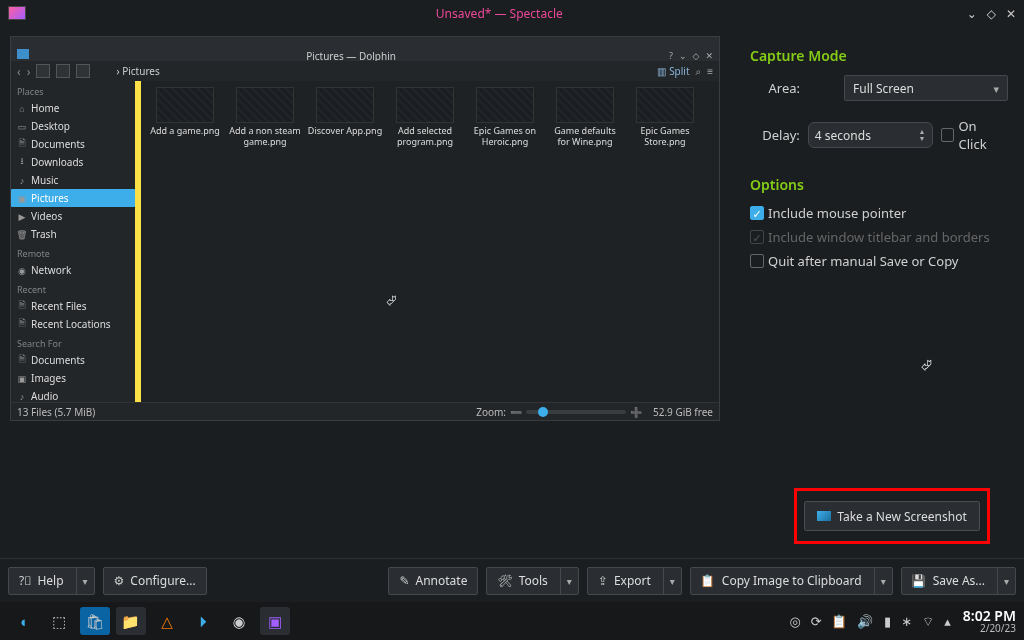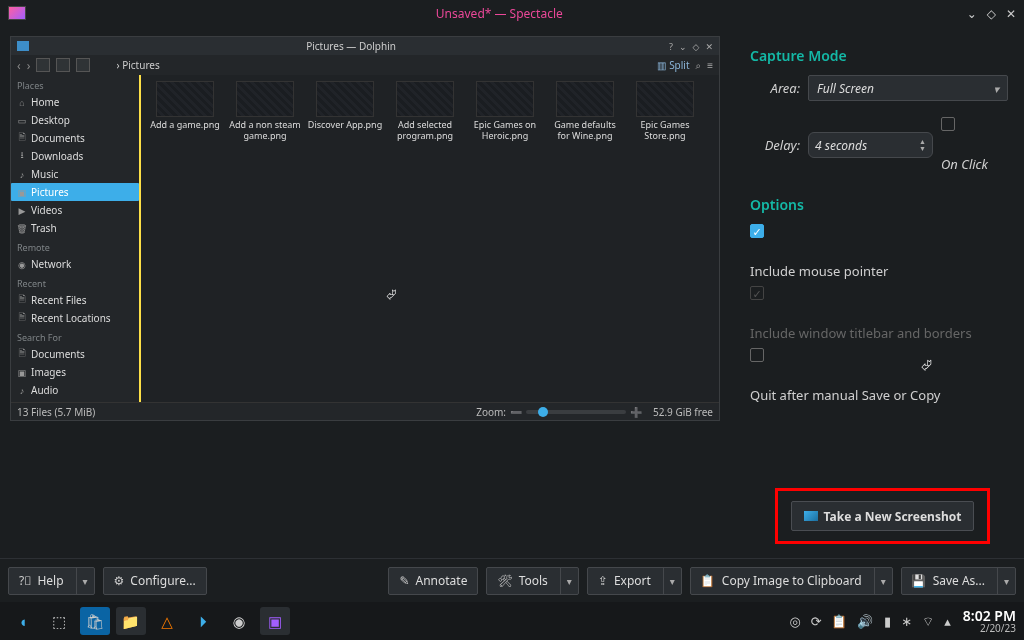--- a/index.html
+++ b/index.html
@@ -7,61 +7,61 @@
 .titlebar { height: 26px; display: flex; align-items: center; padding: 0 8px; background: #1b1e20; }
 .titlebar .app-icon { width: 18px; height: 14px; background: linear-gradient(135deg,#ff5fa2,#a25eff); border:1px solid #444; margin-right: 6px;}
 .titlebar .title { flex:1; text-align: center; font-size: 12px; color: #ec4899; }
 .titlebar .win-btns { display:flex; gap:10px; color:#ccc; font-size:12px; }
 .titlebar .win-btns span { cursor:default; }
 .app-body { display:flex; padding: 10px 10px 6px 10px; height: 530px; }
 .preview-pane { width: 710px; }
 .preview { border:1px solid #3a3d40; background:#232629; height: 385px; position:relative; }
 
 .dolphin { position:absolute; inset:0; font-size:10px; color:#ddd; display:flex; flex-direction:column; }
-.dolphin-titlebar{height:18px;display:flex;align-items:center;background:#2a2e32;padding:4px 6px;}
+.dolphin-titlebar{height:18px;display:flex;background:#2a2e32;padding:12px 6px;}
 .dolphin-titlebar .dicon{width:12px;height:10px;background:#3d8ec9;margin-right:4px;}
 .dolphin-titlebar .dtitle{flex:1;text-align:center;font-size:10px;color:#ccc;}
 .dolphin-titlebar .dwbtns{display:flex;gap:6px;color:#aaa;font-size:9px;}
 .dolphin-toolbar{height:20px;display:flex;align-items:center;gap:6px;padding:0 6px;background:#232629;}
 .dolphin-toolbar .navbtn{color:#888;font-size:12px;}
 .dolphin-toolbar .viewbtn{width:14px;height:14px;border:1px solid #555;background:#2f3336;}
 .dolphin-toolbar .crumb{flex:1;font-size:10px;color:#ccc;padding-left:20px;}
 .dolphin-toolbar .right{display:flex;gap:6px;align-items:center;color:#8ab4d8;font-size:10px;}
 .dolphin-toolbar .right .ico{color:#aaa;}
 .dolphin-main{flex:1;display:flex;min-height:0;}
-.dolphin-sidebar{width:130px;background:#232629;border-right:2px solid #fde047;overflow:hidden;font-size:10px;}
+.dolphin-sidebar{width:130px;background:#232629;border-right:6px solid #fde047;overflow:hidden;font-size:10px;}
 .sb-section{color:#7f8487;padding:4px 6px 1px;font-size:9px;}
 .sb-item{padding:2px 6px;display:flex;align-items:center;gap:4px;color:#ddd;white-space:nowrap;}
 .sb-item.selected{background:#3daee9;color:#fff;border-radius:1px;}
 .sb-item .si{width:10px;height:10px;display:inline-flex;align-items:center;justify-content:center;font-size:9px;color:#999;}
 .dolphin-files{flex:1;background:#1f2225;padding:6px;display:flex;flex-wrap:wrap;align-content:flex-start;gap:4px;position:relative;}
 .file{width:76px;display:flex;flex-direction:column;align-items:center;text-align:center;}
 .file .thumb{width:58px;height:36px;background:#14171a;border:1px solid #333;background-image:repeating-linear-gradient(45deg,#1a1d21,#1a1d21 3px,#202328 3px,#202328 6px);}
 .file .fname{font-size:9px;color:#ddd;margin-top:3px;line-height:1.2;word-break:break-word;height:22px;text-align:center;}
 .dolphin-status{height:18px;border-top:1px solid #333;display:flex;align-items:center;padding:0 6px;font-size:10px;color:#bbb;}
 .dolphin-status .zoom{margin-left:auto;display:flex;align-items:center;gap:4px;}
 .dolphin-status .ztrack{width:100px;height:4px;background:#3a3d40;border-radius:2px;position:relative;}
 .dolphin-status .zthumb{position:absolute;left:12%;top:-3px;width:10px;height:10px;border-radius:50%;background:#3daee9;}
 .dolphin-status .free{margin-left:10px;}
 .cursor{position:absolute;font-size:13px;color:#fff;}
 
 .settings { flex:1; padding: 10px 6px 0 30px; font-size: 13px; }
-.sect-title{font-weight:600;font-size:14px;color:#14b8a6;margin-bottom:10px;}
-.form-row{display:flex;align-items:center;gap:8px;margin-bottom:10px;font-style:italic;}
+.sect-title{font-weight:600;font-size:14px;color:#84cc16;margin-bottom:10px;}
+.form-row{display:flex;align-items:center;gap:8px;margin-bottom:10px;}
 .form-row .lbl{width:50px;text-align:right;color:#d0d0d0;}
-.select{flex:1;height:26px;background:#2a2e32;border:1px solid #45484c;color:#ddd;display:flex;align-items:center;padding:0 8px;justify-content:space-between;font-size:12px;border-radius:2px;}
+.select{flex:1;height:26px;background:#2a2e32;border:1px solid #45484c;color:#ddd;display:flex;align-items:center;padding:0 8px;justify-content:space-between;font-size:12px;border-radius:2px;margin-left:36px;}
 .select .chev{color:#aaa;font-size:11px;}
 .spin{width:125px;height:26px;background:#2a2e32;border:1px solid #45484c;display:flex;align-items:center;padding:0 6px;justify-content:space-between;font-size:12px;border-radius:6px;color:#ddd;}
 .spin .arrows{display:flex;flex-direction:column;font-size:7px;line-height:1;color:#aaa;}
-.chk{display:flex;gap:24px;margin:6px 0;color:#d0d0d0;flex-direction:column;}
+.chk{display:flex;align-items:center;gap:4px;margin:6px 0;color:#d0d0d0;}
 .chk.disabled{color:#666;}
 .chk .box{width:14px;height:14px;border:1px solid #666;display:flex;align-items:center;justify-content:center;font-size:11px;background:#1b1e20;border-radius:2px;}
 .chk .box.checked{background:#3daee9;border-color:#3daee9;color:#fff;}
 .chk.disabled .box{border-color:#444;}
-.take-btn-wrap{position:absolute;right:34px;bottom:96px;width:215px;height:56px;border:3px solid #ff0000;display:flex;align-items:center;justify-content:center;font-weight:bold;}
+.take-btn-wrap{position:absolute;right:34px;bottom:96px;width:196px;height:56px;border:3px solid #ff0000;display:flex;align-items:center;justify-content:center;}
 .take-btn{height:30px;padding:0 12px;background:#2a2e32;border:1px solid #4a4d52;color:#ddd;display:flex;align-items:center;gap:6px;font-size:12px;border-radius:2px;}
 .take-btn .ti{width:14px;height:10px;background:linear-gradient(135deg,#3daee9,#1b6fa0);}
 
 .bottom-bar{position:absolute;left:0;right:0;bottom:38px;height:44px;border-top:1px solid #2d3034;display:flex;align-items:center;padding:0 8px;gap:8px;}
 .btn{height:28px;padding:0 10px;background:#2a2e32;border:1px solid #45484c;color:#ddd;display:flex;align-items:center;gap:6px;font-size:12px;border-radius:2px;}
 .btn .ic{font-size:12px;color:#ccc;}
 .btn .dd{width:18px;height:28px;border-left:1px solid #45484c;margin:-0px -10px -0px 6px;display:flex;align-items:center;justify-content:center;color:#aaa;font-size:10px;}
 .spacer{flex:1;}
 
 .taskbar{position:absolute;left:0;right:0;bottom:0;height:38px;background:#16181a;display:flex;align-items:center;padding:0 8px;gap:6px;}

